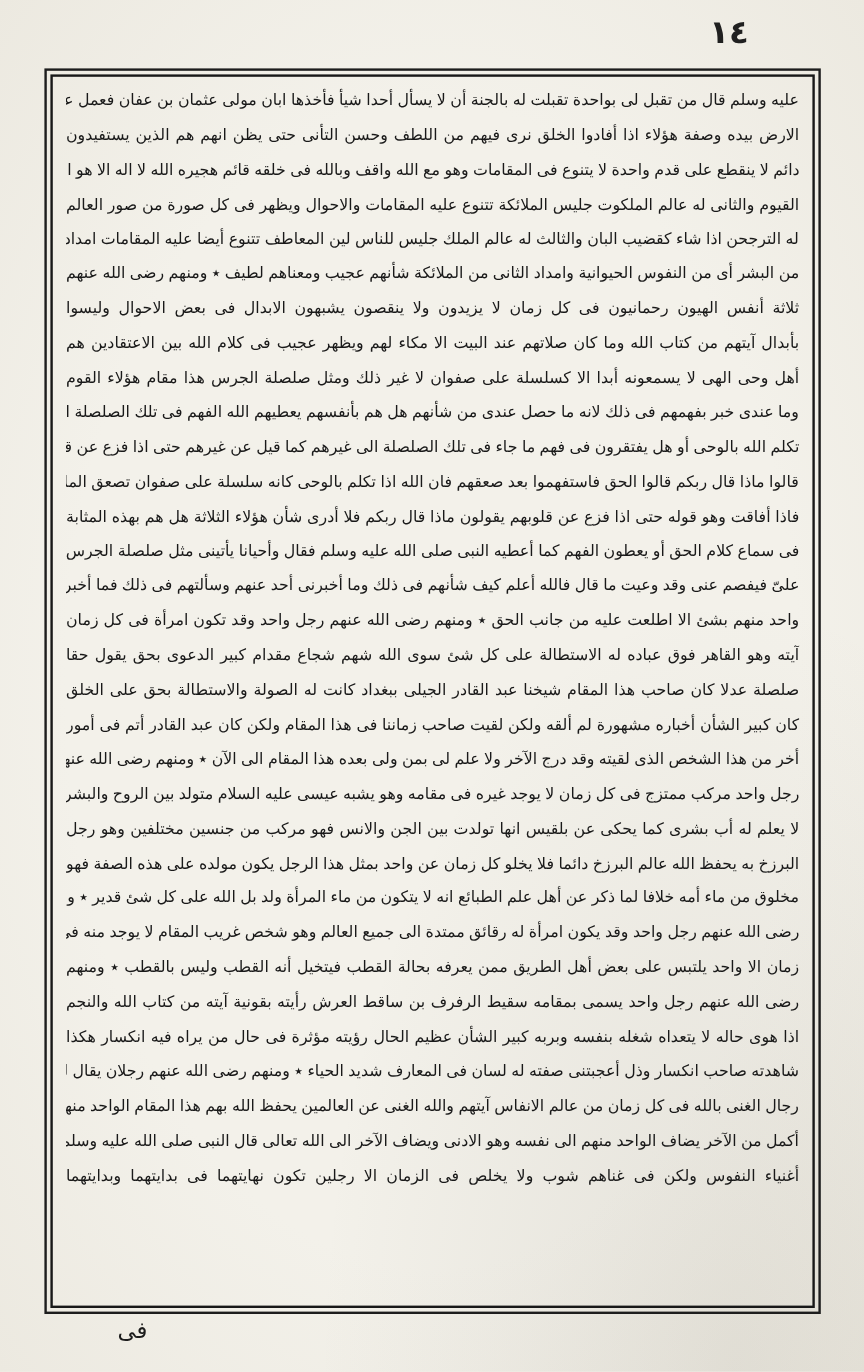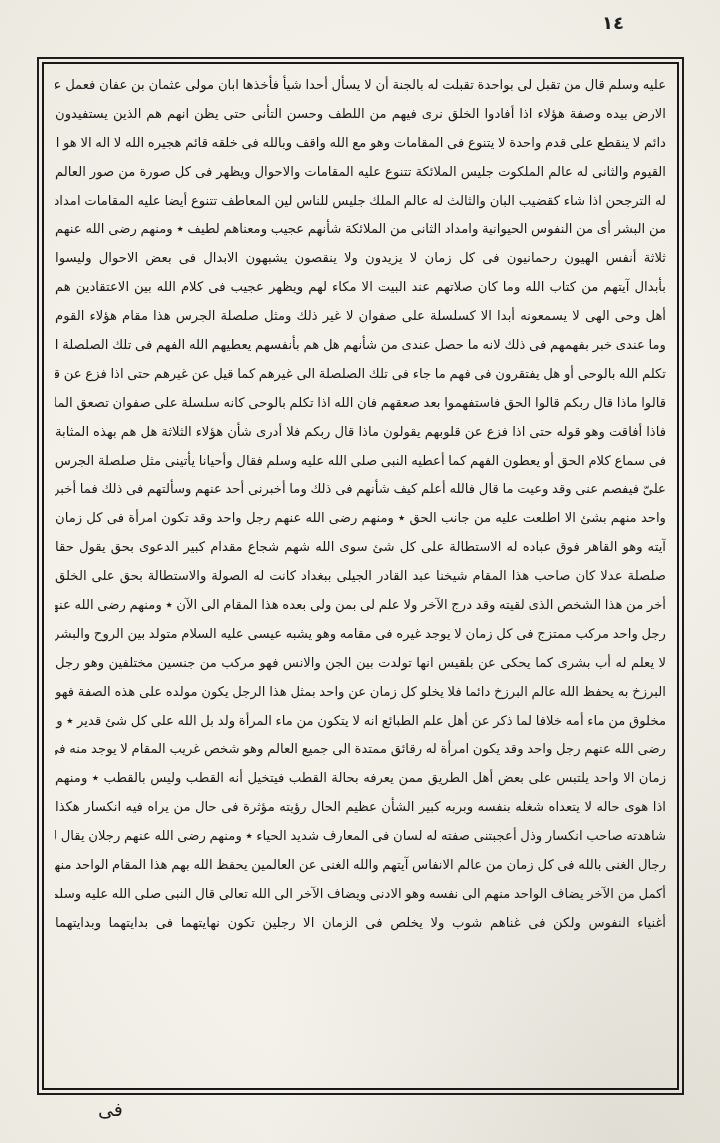--- a/index.html
+++ b/index.html
@@ -19,21 +19,21 @@
     position: absolute;
     inset: 0;
     background:
       radial-gradient(ellipse at 85% 100%, rgba(120,115,100,0.12), rgba(0,0,0,0) 40%),
       radial-gradient(ellipse at 50% 50%, #f3f1ea 60%, #ece9e0 100%);
   }
   .page-number {
     position: absolute;
     top: 12px;
     right: 96px;
-    font-size: 18px;
+    font-size: 27px;
     font-weight: bold;
     color: #202020;
     letter-spacing: 1px;
     direction: rtl;
   }
   .frame-outer {
     position: absolute;
     left: 37px;
     top: 57px;
     width: 647px;
@@ -99,27 +99,29 @@
           <div class="text-line">أهل وحى الهى لا يسمعونه أبدا الا كسلسلة على صفوان لا غير ذلك ومثل صلصلة الجرس هذا مقام هؤلاء القوم</div>
           <div class="text-line">وما عندى خبر بفهمهم فى ذلك لانه ما حصل عندى من شأنهم هل هم بأنفسهم يعطيهم الله الفهم فى تلك الصلصلة اذا</div>
           <div class="text-line">تكلم الله بالوحى أو هل يفتقرون فى فهم ما جاء فى تلك الصلصلة الى غيرهم كما قيل عن غيرهم حتى اذا فزع عن قلوبهم</div>
           <div class="text-line">قالوا ماذا قال ربكم قالوا الحق فاستفهموا بعد صعقهم فان الله اذا تكلم بالوحى كانه سلسلة على صفوان تصعق الملائكة</div>
           <div class="text-line">فاذا أفاقت وهو قوله حتى اذا فزع عن قلوبهم يقولون ماذا قال ربكم فلا أدرى شأن هؤلاء الثلاثة هل هم بهذه المثابة</div>
           <div class="text-line">فى سماع كلام الحق أو يعطون الفهم كما أعطيه النبى صلى الله عليه وسلم فقال وأحيانا يأتينى مثل صلصلة الجرس وهو أشده</div>
           <div class="text-line">علىّ فيفصم عنى وقد وعيت ما قال فالله أعلم كيف شأنهم فى ذلك وما أخبرنى أحد عنهم وسألتهم فى ذلك فما أخبرنى</div>
           <div class="text-line">واحد منهم بشئ الا اطلعت عليه من جانب الحق ٭ ومنهم رضى الله عنهم رجل واحد وقد تكون امرأة فى كل زمان</div>
           <div class="text-line">آيته وهو القاهر فوق عباده له الاستطالة على كل شئ سوى الله شهم شجاع مقدام كبير الدعوى بحق يقول حقا</div>
           <div class="text-line">صلصلة عدلا كان صاحب هذا المقام شيخنا عبد القادر الجيلى ببغداد كانت له الصولة والاستطالة بحق على الخلق</div>
+          <div class="text-line">كان كبير الشأن أخباره مشهورة لم ألقه ولكن لقيت صاحب زماننا فى هذا المقام ولكن كان عبد القادر أتم فى أمور</div>
           <div class="text-line">أخر من هذا الشخص الذى لقيته وقد درج الآخر ولا علم لى بمن ولى بعده هذا المقام الى الآن ٭ ومنهم رضى الله عنهم</div>
           <div class="text-line">رجل واحد مركب ممتزج فى كل زمان لا يوجد غيره فى مقامه وهو يشبه عيسى عليه السلام متولد بين الروح والبشر</div>
           <div class="text-line">لا يعلم له أب بشرى كما يحكى عن بلقيس انها تولدت بين الجن والانس فهو مركب من جنسين مختلفين وهو رجل</div>
           <div class="text-line">البرزخ به يحفظ الله عالم البرزخ دائما فلا يخلو كل زمان عن واحد بمثل هذا الرجل يكون مولده على هذه الصفة فهو</div>
           <div class="text-line">مخلوق من ماء أمه خلافا لما ذكر عن أهل علم الطبائع انه لا يتكون من ماء المرأة ولد بل الله على كل شئ قدير ٭ ومنهم</div>
           <div class="text-line">رضى الله عنهم رجل واحد وقد يكون امرأة له رقائق ممتدة الى جميع العالم وهو شخص غريب المقام لا يوجد منه فى كل</div>
           <div class="text-line">زمان الا واحد يلتبس على بعض أهل الطريق ممن يعرفه بحالة القطب فيتخيل أنه القطب وليس بالقطب ٭ ومنهم</div>
+          <div class="text-line">رضى الله عنهم رجل واحد يسمى بمقامه سقيط الرفرف بن ساقط العرش رأيته بقونية آيته من كتاب الله والنجم</div>
           <div class="text-line">اذا هوى حاله لا يتعداه شغله بنفسه وبربه كبير الشأن عظيم الحال رؤيته مؤثرة فى حال من يراه فيه انكسار هكذا</div>
           <div class="text-line">شاهدته صاحب انكسار وذل أعجبتنى صفته له لسان فى المعارف شديد الحياء ٭ ومنهم رضى الله عنهم رجلان يقال لهما</div>
           <div class="text-line">رجال الغنى بالله فى كل زمان من عالم الانفاس آيتهم والله الغنى عن العالمين يحفظ الله بهم هذا المقام الواحد منهم</div>
           <div class="text-line">أكمل من الآخر يضاف الواحد منهم الى نفسه وهو الادنى ويضاف الآخر الى الله تعالى قال النبى صلى الله عليه وسلم</div>
           <div class="text-line">أغنياء النفوس ولكن فى غناهم شوب ولا يخلص فى الزمان الا رجلين تكون نهايتهما فى بدايتهما وبدايتهما</div>
         </div>
     </div>
   </div>
 
   <div class="catchword">فى</div>

